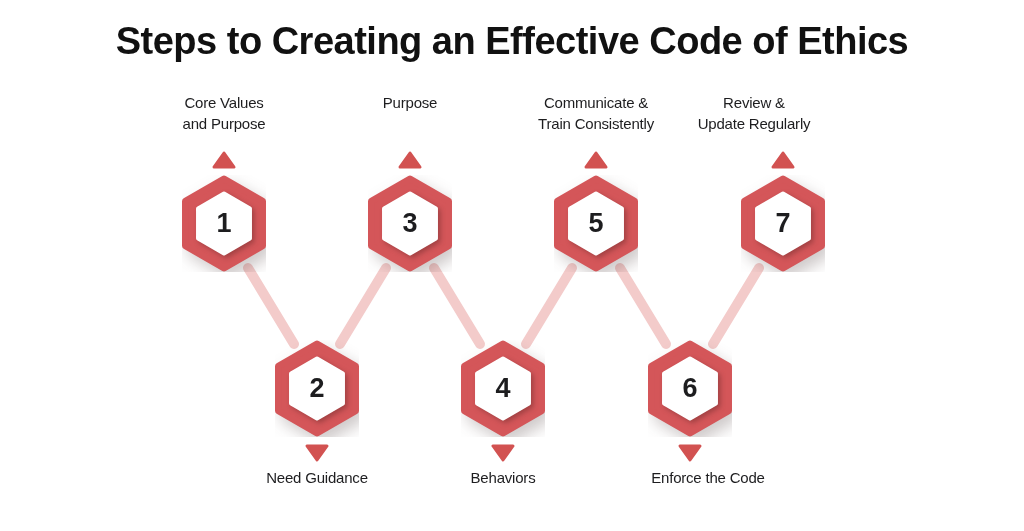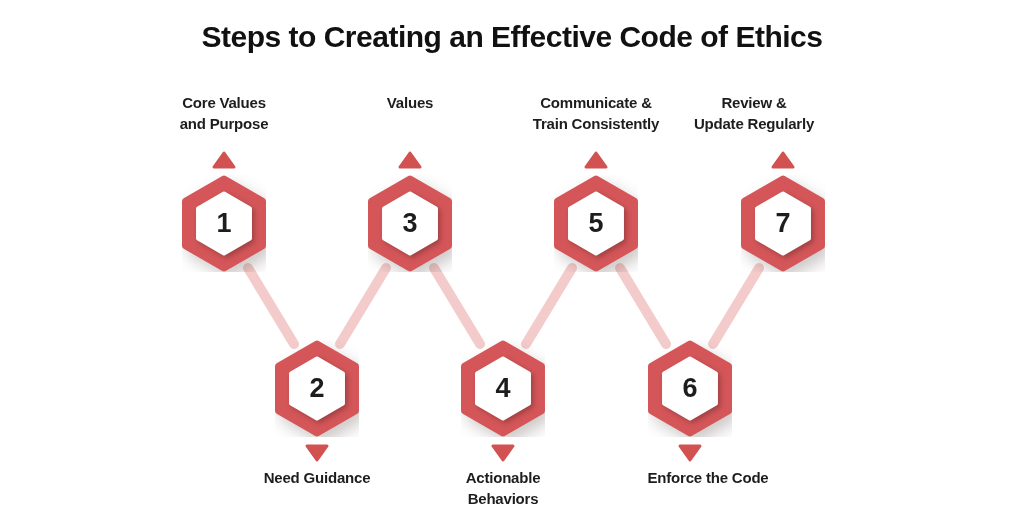--- a/index.html
+++ b/index.html
@@ -8,26 +8,26 @@
     --connector-pink:#f3cbca;
     --text-dark:#1d1d1f;
     --background:#ffffff;
   }
   *{margin:0;padding:0;box-sizing:border-box;}
   html,body{width:1024px;height:531px;background:var(--background);}
   body{font-family:"Liberation Sans","DejaVu Sans",sans-serif;overflow:hidden;}
   .canvas{position:relative;width:1024px;height:531px;background:var(--background);overflow:hidden;}
   .title{
     position:absolute;top:20px;left:0;right:0;text-align:center;
-    font-size:30px;font-weight:800;color:#111;letter-spacing:-0.5px;
+    font-size:38px;font-weight:800;color:#111;letter-spacing:-0.5px;
   }
   .connectors{position:absolute;left:0;top:0;width:1024px;height:531px;}
   .step-label{
     position:absolute;width:200px;text-align:center;
-    font-size:15px;line-height:21px;font-weight:700;color:var(--text-dark);
+    font-size:15px;line-height:21px;font-weight:400;color:var(--text-dark);
     letter-spacing:-0.2px;
   }
   .hex-wrap{position:absolute;width:84px;height:97px;}
   .hex-wrap svg{display:block;width:84px;height:97px;}
   .hex-outer{fill:var(--accent-red);stroke:var(--accent-red);stroke-width:8;stroke-linejoin:round;
     filter:drop-shadow(7px 9px 9px rgba(60,40,40,0.25));}
   .hex-inner{fill:#fff;stroke:#fff;stroke-width:5;stroke-linejoin:round;
     filter:drop-shadow(3px 3px 3px rgba(70,25,25,0.35));}
   .step-number{
     position:absolute;width:84px;height:97px;display:flex;align-items:center;justify-content:center;
@@ -85,21 +85,21 @@
           <polygon points="3,3 23,3 13,17"></polygon>
         </svg>
     </div>
     <div class="step-label" style="left:217px;top:467px">
       <div>Need Guidance</div>
     </div>
   </div>
 
   <div>
     <div class="step-label" style="left:310px;top:92px">
-      <div>Values</div>
+      <div>Purpose</div>
     </div>
     <div class="tri" style="left:397px;top:150px">
       <svg viewBox="0 0 26 20">
           <polygon points="13,3 23,17 3,17"></polygon>
         </svg>
     </div>
     <div class="hex-wrap" style="left:368px;top:175px">
       <svg viewBox="0 0 100 115.5">
         <polygon class="hex-outer" points="50,4.63 96,31.19 96,84.31 50,110.87 4,84.31 4,31.19"></polygon>
         <polygon class="hex-inner" points="50,22.15 80.8,39.97 80.8,75.53 50,93.35 19.2,75.53 19.2,39.97"></polygon>
@@ -115,21 +115,20 @@
         <polygon class="hex-inner" points="50,22.15 80.8,39.97 80.8,75.53 50,93.35 19.2,75.53 19.2,39.97"></polygon>
       </svg>
     </div>
     <div class="step-number" style="left:461px;top:340px">4</div>
     <div class="tri" style="left:490px;top:443px">
       <svg viewBox="0 0 26 20">
           <polygon points="3,3 23,3 13,17"></polygon>
         </svg>
     </div>
     <div class="step-label" style="left:403px;top:467px">
-      <div>Actionable</div>
       <div>Behaviors</div>
     </div>
   </div>
 
   <div>
     <div class="step-label" style="left:496px;top:92px">
       <div>Communicate &amp;</div>
       <div>Train Consistently</div>
     </div>
     <div class="tri" style="left:583px;top:150px">

